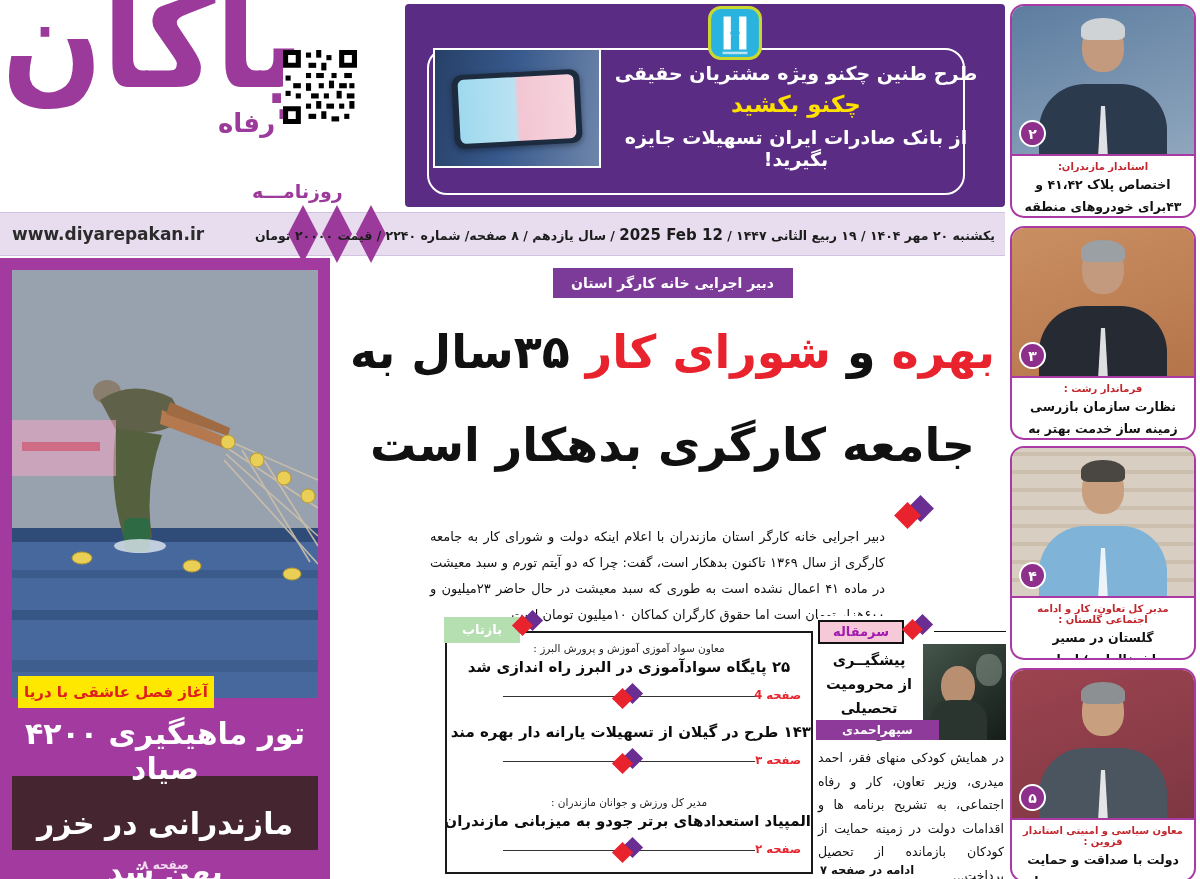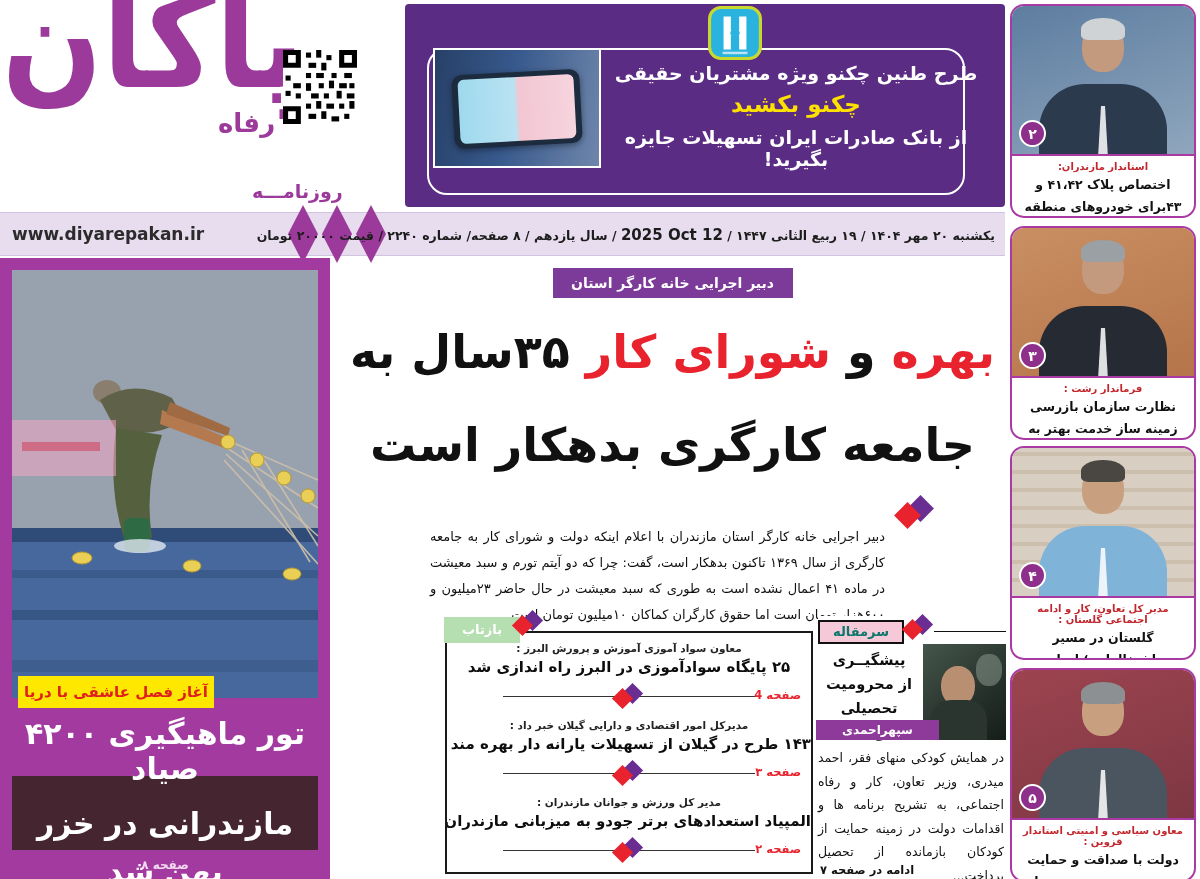--- a/index.html
+++ b/index.html
@@ -103,31 +103,31 @@
   .dia.big::before { width:19px; height:19px; left:14px; top:1px; }
   .dia.big::after  { width:19px; height:19px; left:1px; top:8px; }
 
   
   .reflect-box { position:absolute; left:445px; top:631px; width:368px; height:243px;
                  border:2px solid #1a1a1a; background:#fff; }
   .reflect-tab { position:absolute; left:444px; top:617px; width:76px; height:26px; background:#b5dfb0;
                  color:#fff; font-size:13px; font-weight:bold; text-align:center; line-height:26px; z-index:4; }
   .reflect-tab-dia { position:absolute; left:512px; top:610px; z-index:5; }
   .reflect-item { height:77px; padding-top:9px; text-align:center; }
-  .r-kicker { font-size:10.5px; font-weight:bold; color:#222; }
+  .r-kicker { font-size:10.5px; font-weight:normal; color:#222; }
   .r-headline { font-size:15px; font-weight:bold; color:#0d0d0d; margin-top:4px; white-space:nowrap; overflow:hidden; }
   .r-sep { position:relative; margin:9px 26px 0 26px; height:22px; }
   .r-line { position:absolute; left:30px; right:30px; top:11px; border-top:1.3px solid #333; }
   .r-sep .dia { position:absolute; left:50%; top:-2px; transform:translateX(-50%); }
   .r-page { position:absolute; right:-16px; top:3px; font-size:11.5px; font-weight:bold; color:#e8232d; }
 
   
   .editorial { position:absolute; left:818px; top:616px; width:188px; height:263px; background:#fff; }
   .ed-tab { position:absolute; left:0px; top:4px; width:86px; height:24px; background:#f6c9d9;
-            border:2px solid #111; color:#0f766e; font-size:13px; font-weight:bold; text-align:center;
+            border:2px solid #111; color:#a21caf; font-size:13px; font-weight:bold; text-align:center;
             line-height:20px; }
   .ed-tab-dia { position:absolute; left:84px; top:-2px; }
   .ed-topline { position:absolute; left:116px; right:0; top:15px; border-top:1.5px solid #111; }
   .ed-title { position:absolute; left:0; top:32px; width:102px; text-align:center;
               font-size:14.5px; font-weight:bold; line-height:24px; color:#0d0d0d; }
   .ed-byline { position:absolute; left:-2px; top:104px; width:123px; height:20px; background:#8e3a9a;
                color:#fff; font-size:12px; font-weight:bold; text-align:center; line-height:20px; }
   .ed-photo { position:absolute; left:105px; top:28px; width:83px; height:96px; overflow:hidden;
               background:linear-gradient(140deg,#45564c 0%,#26312b 60%,#161d19 100%); }
   .ed-photo i { position:absolute; left:18px; top:22px; width:34px; height:40px; border-radius:48%;
@@ -209,21 +209,21 @@
       <div class="banner-hl">چکنو بکشید</div>
       <div class="banner-l2">از بانک صادرات ایران تسهیلات جایزه بگیرید!</div>
     </div>
   </div>
 
   <div class="strip">
     <div class="site-url">www.diyarepakan.ir</div>
     <span class="petal" style="left:288px"></span>
     <span class="petal" style="left:322px"></span>
     <span class="petal" style="left:356px"></span>
-    <div class="dateline"><span>یکشنبه ۲۰ مهر ۱۴۰۴ /  ۱۹  ربیع الثانی ۱۴۴۷ / </span><span class="en">2025 Oct 12</span><span> / سال یازدهم / ۸ صفحه/ شماره ۲۲۴۰ /  قیمت ۲۰۰۰۰ تومان</span></div>
+    <div class="dateline"><span>یکشنبه ۲۰ مهر ۱۴۰۴ /  ۱۹  ربیع الثانی ۱۴۴۷ / </span><span class="en">2025 Feb 12</span><span> / سال یازدهم / ۸ صفحه/ شماره ۲۲۴۰ /  قیمت ۲۰۰۰۰ تومان</span></div>
   </div>
 
   <div class="photo-col">
     <div class="big-photo">
       <svg class="fill" viewBox="0 0 306 428" preserveAspectRatio="none">
         <rect width="306" height="258" fill="#98a2ae"></rect>
         <rect y="258" width="306" height="170" fill="#46689c"></rect>
         <rect y="258" width="306" height="14" fill="#2e4c77"></rect>
         <rect y="300" width="306" height="8" fill="#39588a" opacity=".8"></rect>
         <rect y="340" width="306" height="10" fill="#2f4f7e" opacity=".7"></rect>
@@ -283,21 +283,20 @@
       <div class="r-kicker">معاون سواد آموزی آموزش و پرورش البرز :</div>
       <div class="r-headline">۲۵ پایگاه سوادآموزی در البرز راه اندازی شد</div>
       <div class="r-sep">
         <span class="r-page">صفحه 4</span>
         <span class="r-line"></span>
         <span class="dia"></span>
       </div>
     </div>
 
     <div class="reflect-item">
-      <div class="r-kicker">مدیرکل امور اقتصادی و دارایی گیلان خبر داد :</div>
       <div class="r-headline">۱۴۳ طرح در گیلان از تسهیلات یارانه دار بهره مند شدند</div>
       <div class="r-sep">
         <span class="r-page">صفحه ۳</span>
         <span class="r-line"></span>
         <span class="dia"></span>
       </div>
     </div>
 
     <div class="reflect-item">
       <div class="r-kicker">مدیر کل ورزش و جوانان مازندران :</div>

